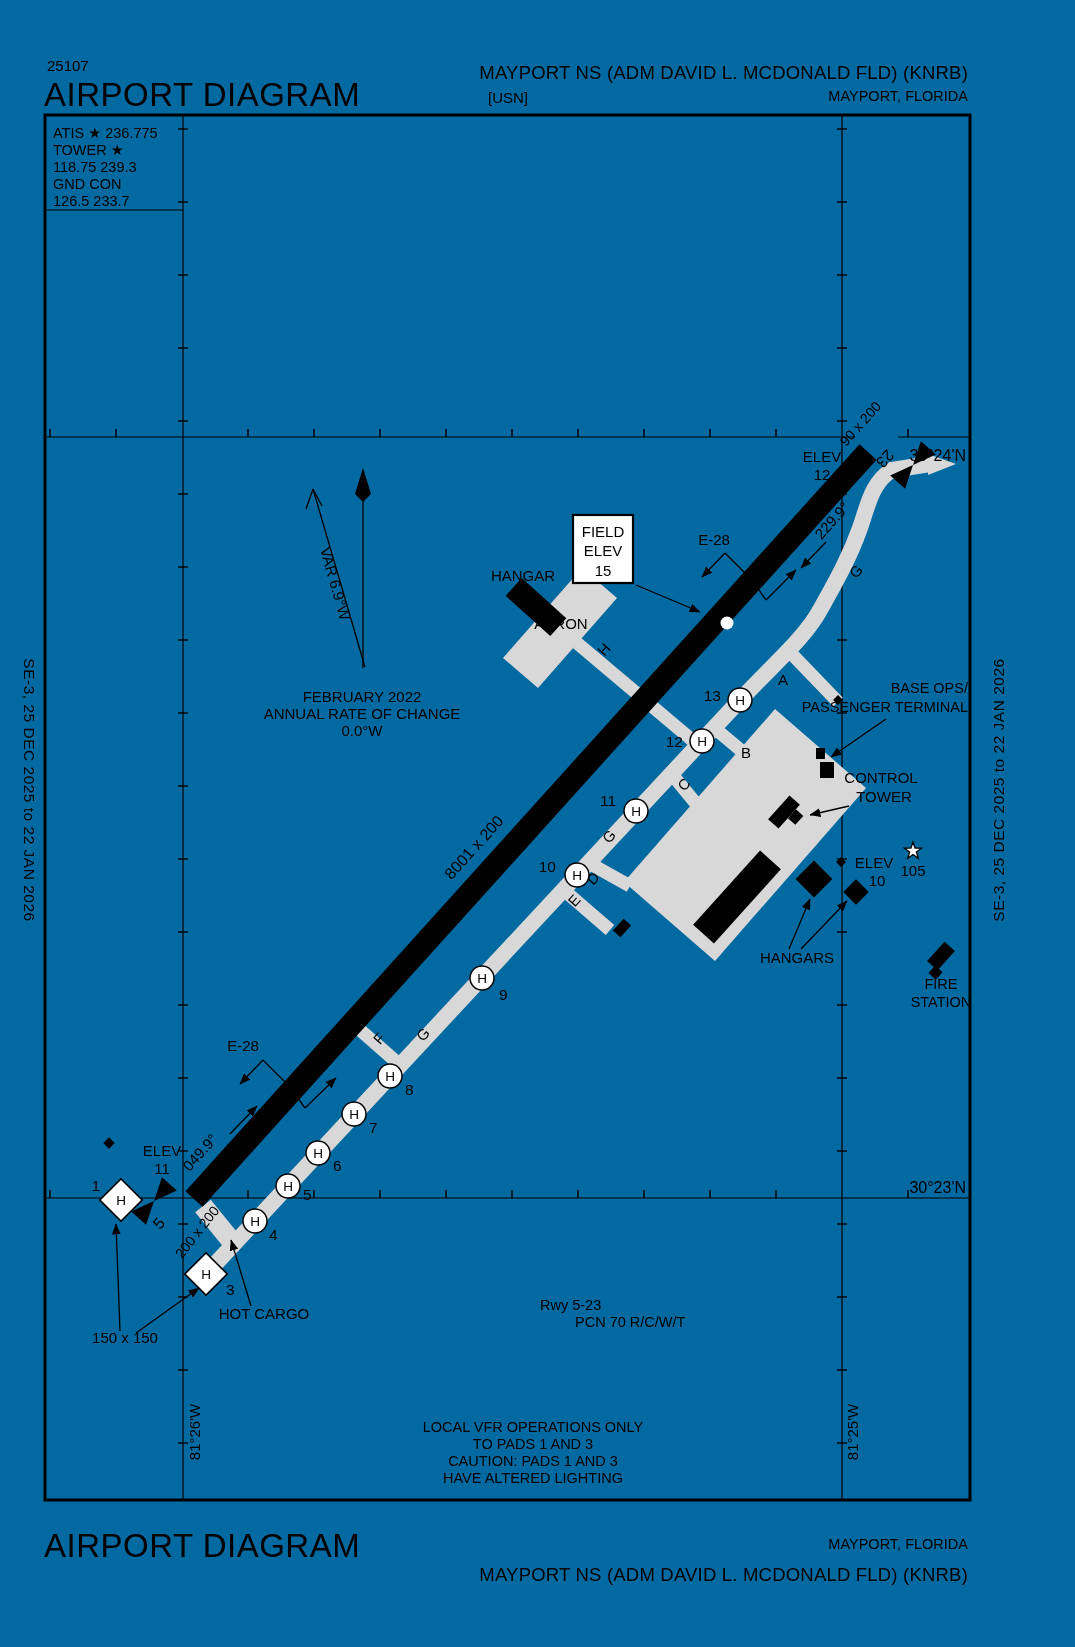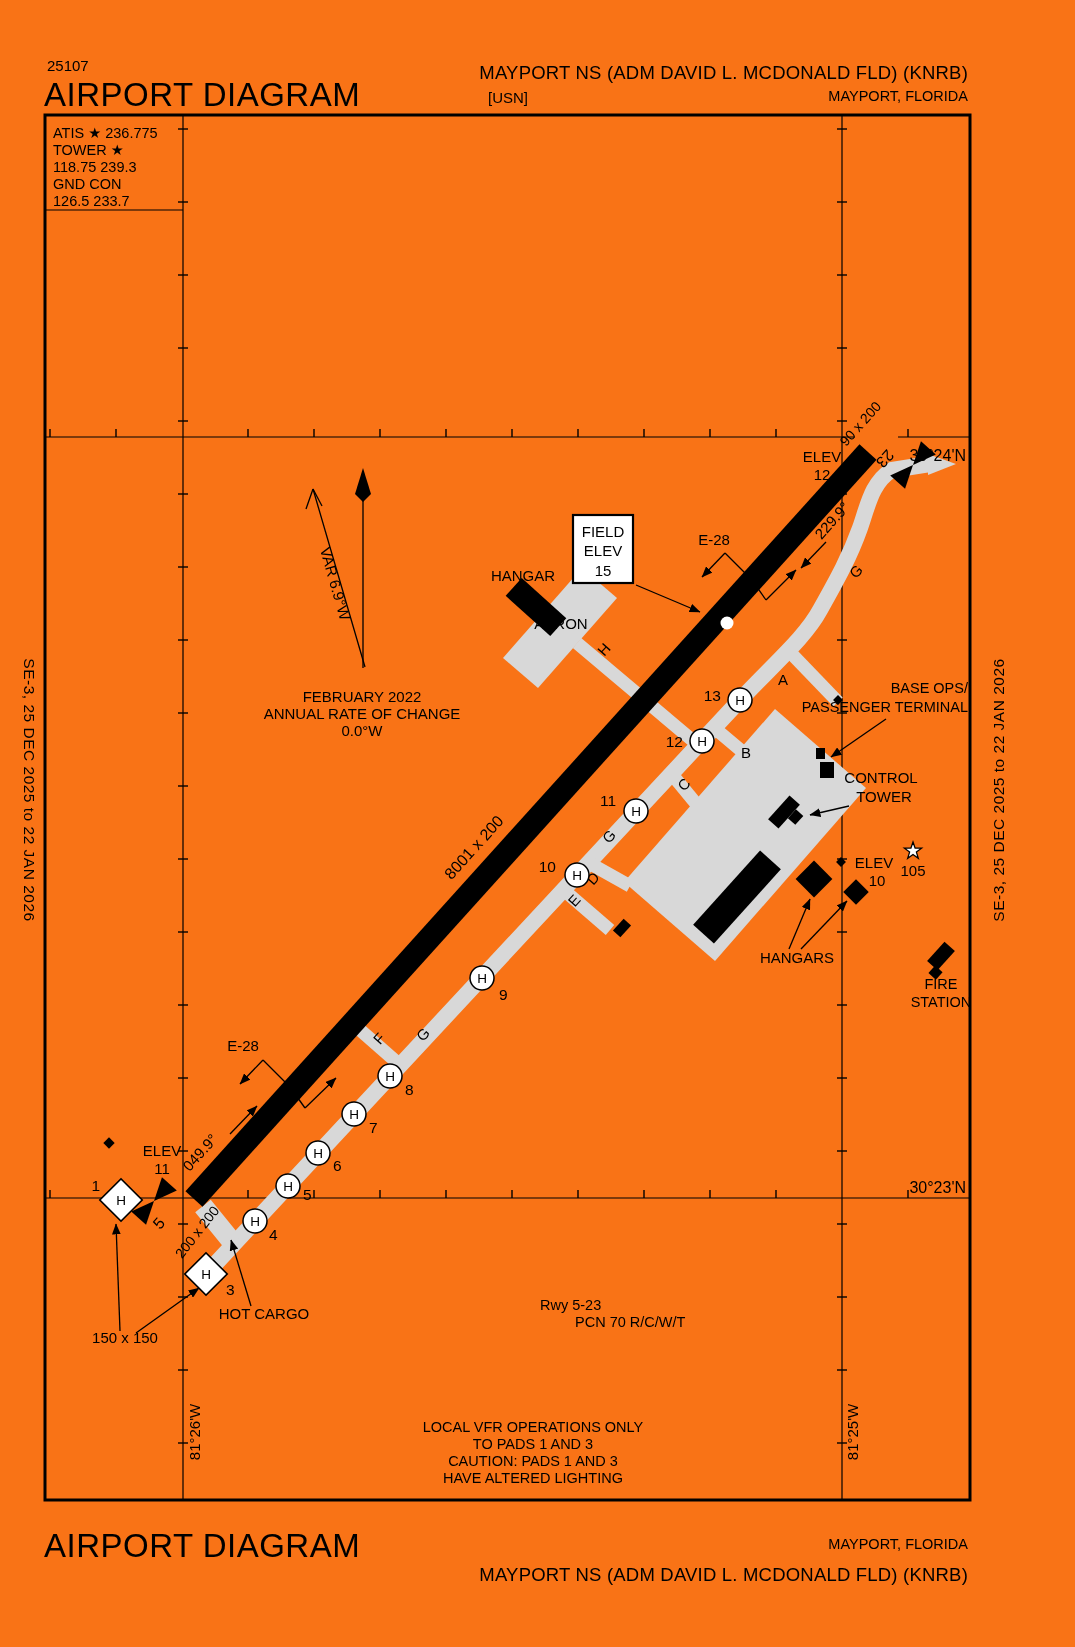--- a/index.html
+++ b/index.html
@@ -1,16 +1,16 @@
 <!DOCTYPE html>
 <html><head>
 <meta charset="utf-8">
 <style>
   html,body{margin:0;padding:0;background:#fff;}
-  #page{position:relative;width:1075px;height:1647px;background:#f97316;overflow:hidden;}
+  #page{position:relative;width:1075px;height:1647px;background:#0369a1;overflow:hidden;}
   svg{position:absolute;left:0;top:0;}
   text{font-family:"Liberation Sans",sans-serif;fill:#000;}
   .t-big{font-size:33px;letter-spacing:.5px;}
   .t-name{font-size:18.5px;letter-spacing:.2px;}
   .t-sub{font-size:14.5px;}
   .t-usn{font-size:15px;}
   .t-num{font-size:15px;}
   .t-lbl{font-size:15px;}
   .t-sm{font-size:14px;}
   .t-coord{font-size:16px;}

